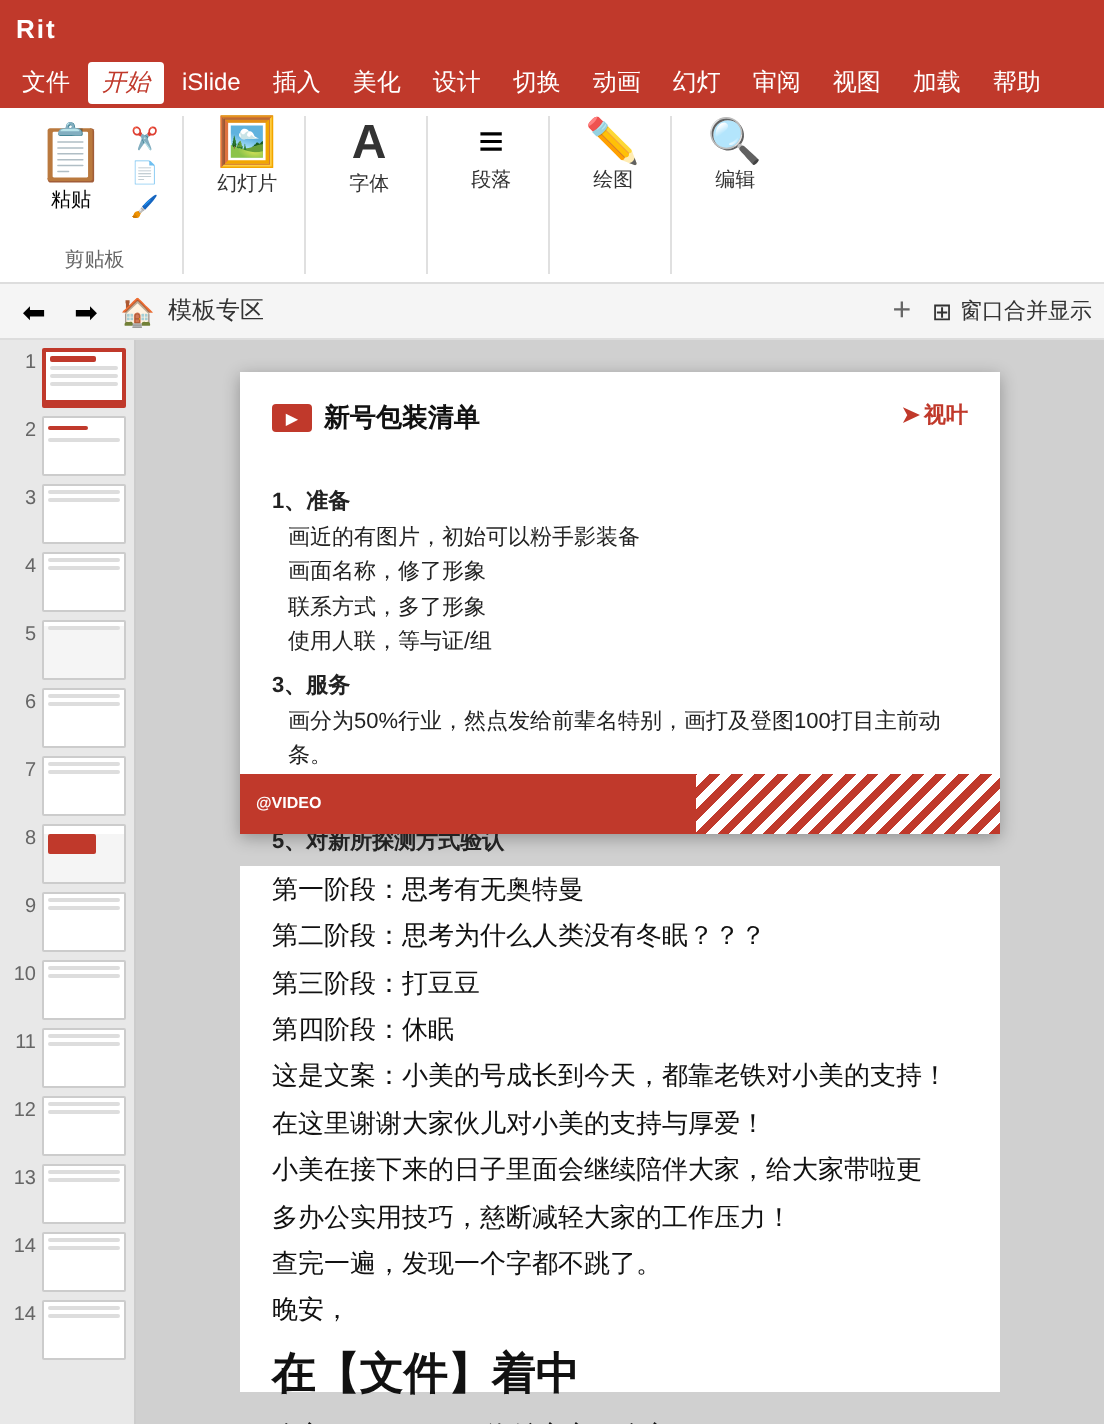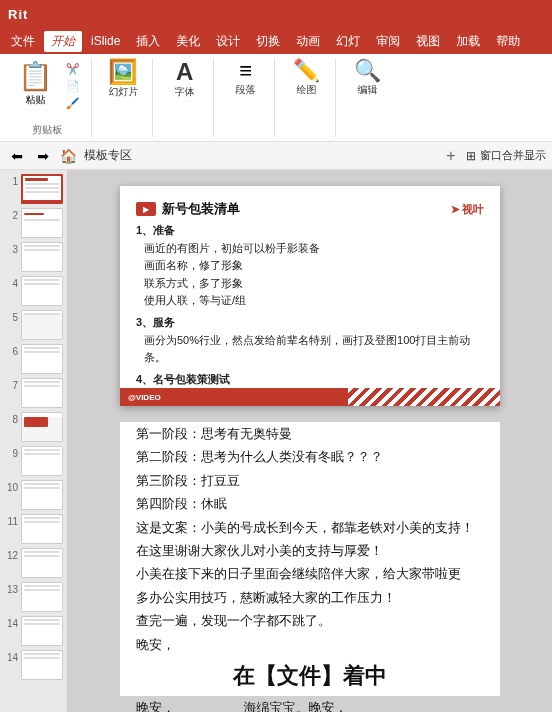--- a/index.html
+++ b/index.html
@@ -234,23 +234,23 @@
       background: white;
       box-shadow: 0 2px 8px rgba(0,0,0,0.3);
       margin-bottom: 16px;
       position: relative;
       padding: 14px 16px 12px;
       min-height: 220px;
     }
 
     .slide-header {
       display: flex;
-      align-items: center;
+      align-items: flex-start;
       justify-content: space-between;
-      margin-bottom: 4px;
+      margin-bottom: 25px;
     }
     .slide-title-row {
       display: flex;
       align-items: center;
       gap: 6px;
     }
     .play-icon {
       width: 20px;
       height: 14px;
       background: #c0392b;
@@ -288,21 +288,21 @@
       margin-top: 4px;
     }
     .slide-item {
       padding-left: 8px;
     }
     .slide-bottom-bar {
       position: absolute;
       bottom: 0;
       left: 0;
       right: 0;
-      height: 18px;
+      height: 30px;
       background: linear-gradient(to right, #c0392b 60%, #fff 60%);
       display: flex;
       align-items: center;
       padding: 0 8px;
     }
     .slide-video-label {
       color: white;
       font-size: 8px;
       font-weight: bold;
     }
@@ -625,17 +625,17 @@
       <div>第一阶段：思考有无奥特曼</div>
       <div>第二阶段：思考为什么人类没有冬眠？？？</div>
       <div>第三阶段：打豆豆</div>
       <div>第四阶段：休眠</div>
       <div>这是文案：小美的号成长到今天，都靠老铁对小美的支持！</div>
       <div>在这里谢谢大家伙儿对小美的支持与厚爱！</div>
       <div>小美在接下来的日子里面会继续陪伴大家，给大家带啦更</div>
       <div>多办公实用技巧，慈断减轻大家的工作压力！</div>
       <div>查完一遍，发现一个字都不跳了。</div>
       <div>晚安，</div>
-      <div class="notes-large" style="font-size:22px;font-weight:bold;text-align:center;">在【文件】着中</div>
+      <div class="notes-large" style="font-size:22px;font-weight:bold;">在【文件】着中</div>
       <div>晚安，&nbsp;&nbsp;&nbsp;&nbsp;&nbsp;&nbsp;&nbsp;&nbsp;&nbsp;&nbsp;&nbsp;&nbsp;&nbsp;&nbsp;&nbsp;&nbsp;&nbsp;&nbsp;&nbsp;海绵宝宝。晚安，</div>
     </div>
   </div>
 </div>
 
 </body></html>

